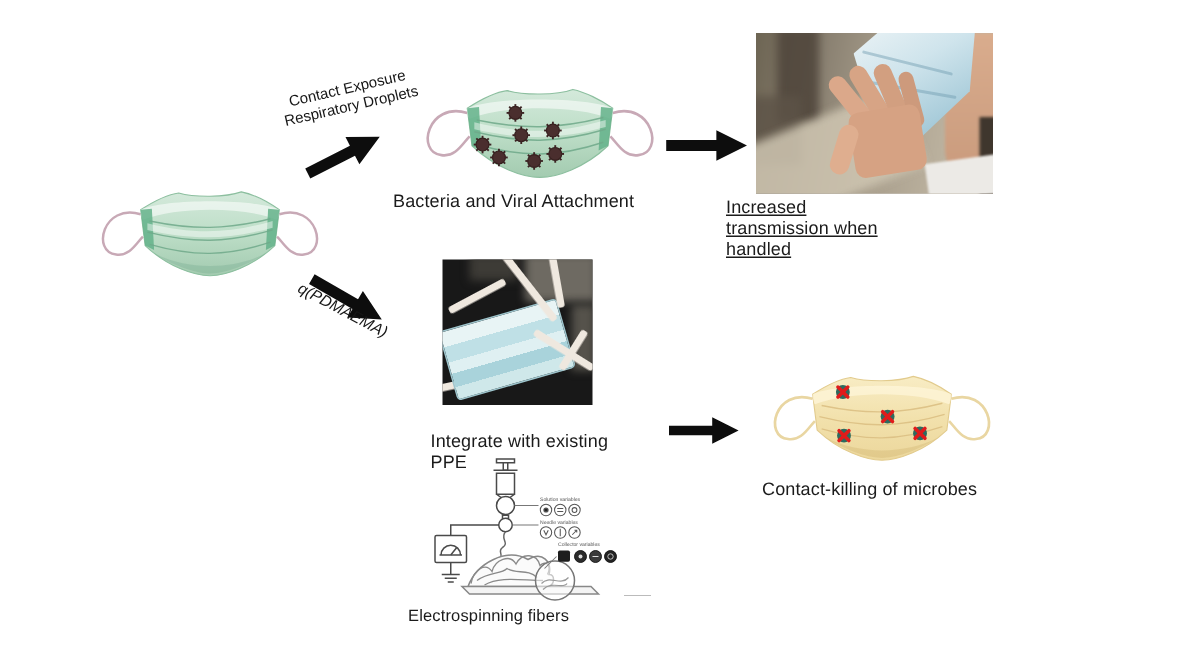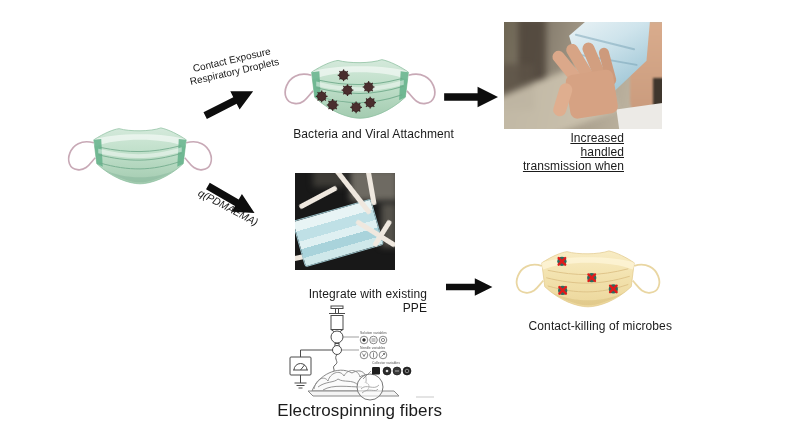--- a/index.html
+++ b/index.html
@@ -1,19 +1,19 @@
 <!DOCTYPE html>
 <html><head>
 <meta charset="utf-8">
 <style>
   html,body{margin:0;padding:0;background:#fff;}
   .canvas{position:relative;width:800px;height:439px;background:#ffffff;overflow:hidden;
           font-family:"Liberation Sans",sans-serif;color:#1b1b1b;}
   .abs{position:absolute;}
-  .caption{font-size:12px;line-height:14px;text-align:right;color:#1b1b1b;letter-spacing:.1px;}
+  .caption{font-size:12px;line-height:14px;text-align:left;color:#1b1b1b;letter-spacing:.1px;}
   .arrow-label{font-size:10px;line-height:11.5px;text-align:center;color:#161616;}
   .arrow-label.italic{font-style:italic;font-size:10.5px;}
   svg{display:block;}
   
   .photo1{left:504px;top:22px;width:158px;height:107px;overflow:hidden;background:#958c7e;}
   .photo1 .blur{position:absolute;filter:blur(3px);}
   .p1-base{left:-6px;top:-6px;width:172px;height:120px;
      background:linear-gradient(100deg,#69614f 0%,#867d6e 26%,#a99f8d 52%,#bdb3a0 78%,#c8bfae 100%);}
   .p1-post{left:14px;top:-4px;width:28px;height:64px;background:#4e443a;opacity:.85;}
   .p1-blob{left:-4px;top:42px;width:34px;height:46px;background:#5d5347;opacity:.8;}
@@ -146,22 +146,22 @@
       <div class="f1"></div>
       <div class="f2"></div>
       <div class="f3"></div>
       <div class="f4"></div>
       <div class="palm"></div>
       <div class="thumb"></div>
     </div>
   </div>
   <div class="abs caption" style="left:484px;top:131px;width:140px;text-decoration:underline;">
     <div>Increased</div>
+    <div>transmission when</div>
     <div>handled</div>
-    <div>transmission when</div>
   </div>
 
   <svg class="abs" style="left:200px;top:187px;transform:rotate(30deg);" width="64" height="26" viewBox="0 0 60 28">
     <polygon points="0,10 36,10 36,3 58,14 36,25 36,18 0,18" fill="#0d0d0d"></polygon>
   </svg>
   <div class="abs arrow-label italic" style="left:182px;top:202px;width:92px;transform:rotate(28deg);">q(PDMAEMA)</div>
 
   <div class="abs photo2">
     <div class="patch p2-a"></div>
     <div class="patch p2-b"></div>
@@ -253,21 +253,21 @@
         <rect x="104" y="64" width="8" height="7.5" rx="1.2" fill="#1e1e1e"></rect>
         <circle cx="119" cy="68" r="4" fill="#2b2b2b" stroke="#111" stroke-width=".6"></circle>
         <circle cx="129" cy="68" r="4" fill="#3a3a3a" stroke="#111" stroke-width=".6"></circle>
         <circle cx="139" cy="68" r="4" fill="#232323" stroke="#111" stroke-width=".6"></circle>
         <circle cx="119" cy="68" r="1.3" fill="#ddd"></circle>
         <line x1="127" y1="68" x2="131" y2="68" stroke="#ddd" stroke-width=".7"></line>
         <circle cx="139" cy="68" r="1.8" fill="none" stroke="#ccc" stroke-width=".6"></circle>
       </g>
     </g>
   </svg>
-  <div class="abs caption" style="left:272px;top:404px;width:170px;font-size:17px;">Electrospinning fibers</div>
+  <div class="abs caption" style="left:272px;top:404px;width:170px;font-size:11px;">Electrospinning fibers</div>
 
   <svg class="abs" style="left:446px;top:275px;" width="48" height="24" viewBox="0 0 60 28">
     <polygon points="0,10 36,10 36,3 58,14 36,25 36,18 0,18" fill="#0d0d0d"></polygon>
   </svg>
 
   <svg class="abs" style="left:506px;top:235px;" width="164" height="84" viewBox="0 0 220 110">
     <defs>
       <linearGradient id="gBodyY" x1="0" y1="0" x2="0" y2="1">
         <stop offset="0" stop-color="#f8ecc4"></stop>
           <stop offset=".5" stop-color="#f2e1ac"></stop>
@@ -291,17 +291,17 @@
       <path d="M56,67 C95,78 125,78 164,65"></path>
     </g>
     <path d="M60,75 C90,90 130,90 160,75 C140,88 120,93 110,93 C100,93 80,88 60,75 Z" fill="rgba(150,110,20,.12)"></path>
     <g>
       <use href="#kmark" transform="translate(75,34)"></use>
       <use href="#kmark" transform="translate(115,56)"></use>
       <use href="#kmark" transform="translate(76,73)"></use>
       <use href="#kmark" transform="translate(144,71)"></use>
     </g>
   </svg>
-  <div class="abs caption" style="left:488px;top:319px;width:184px;">
+  <div class="abs caption" style="left:508px;top:319px;width:184px;">
     <div>Contact-killing of microbes</div>
   </div>
 
 </div>
 
 </body></html>

